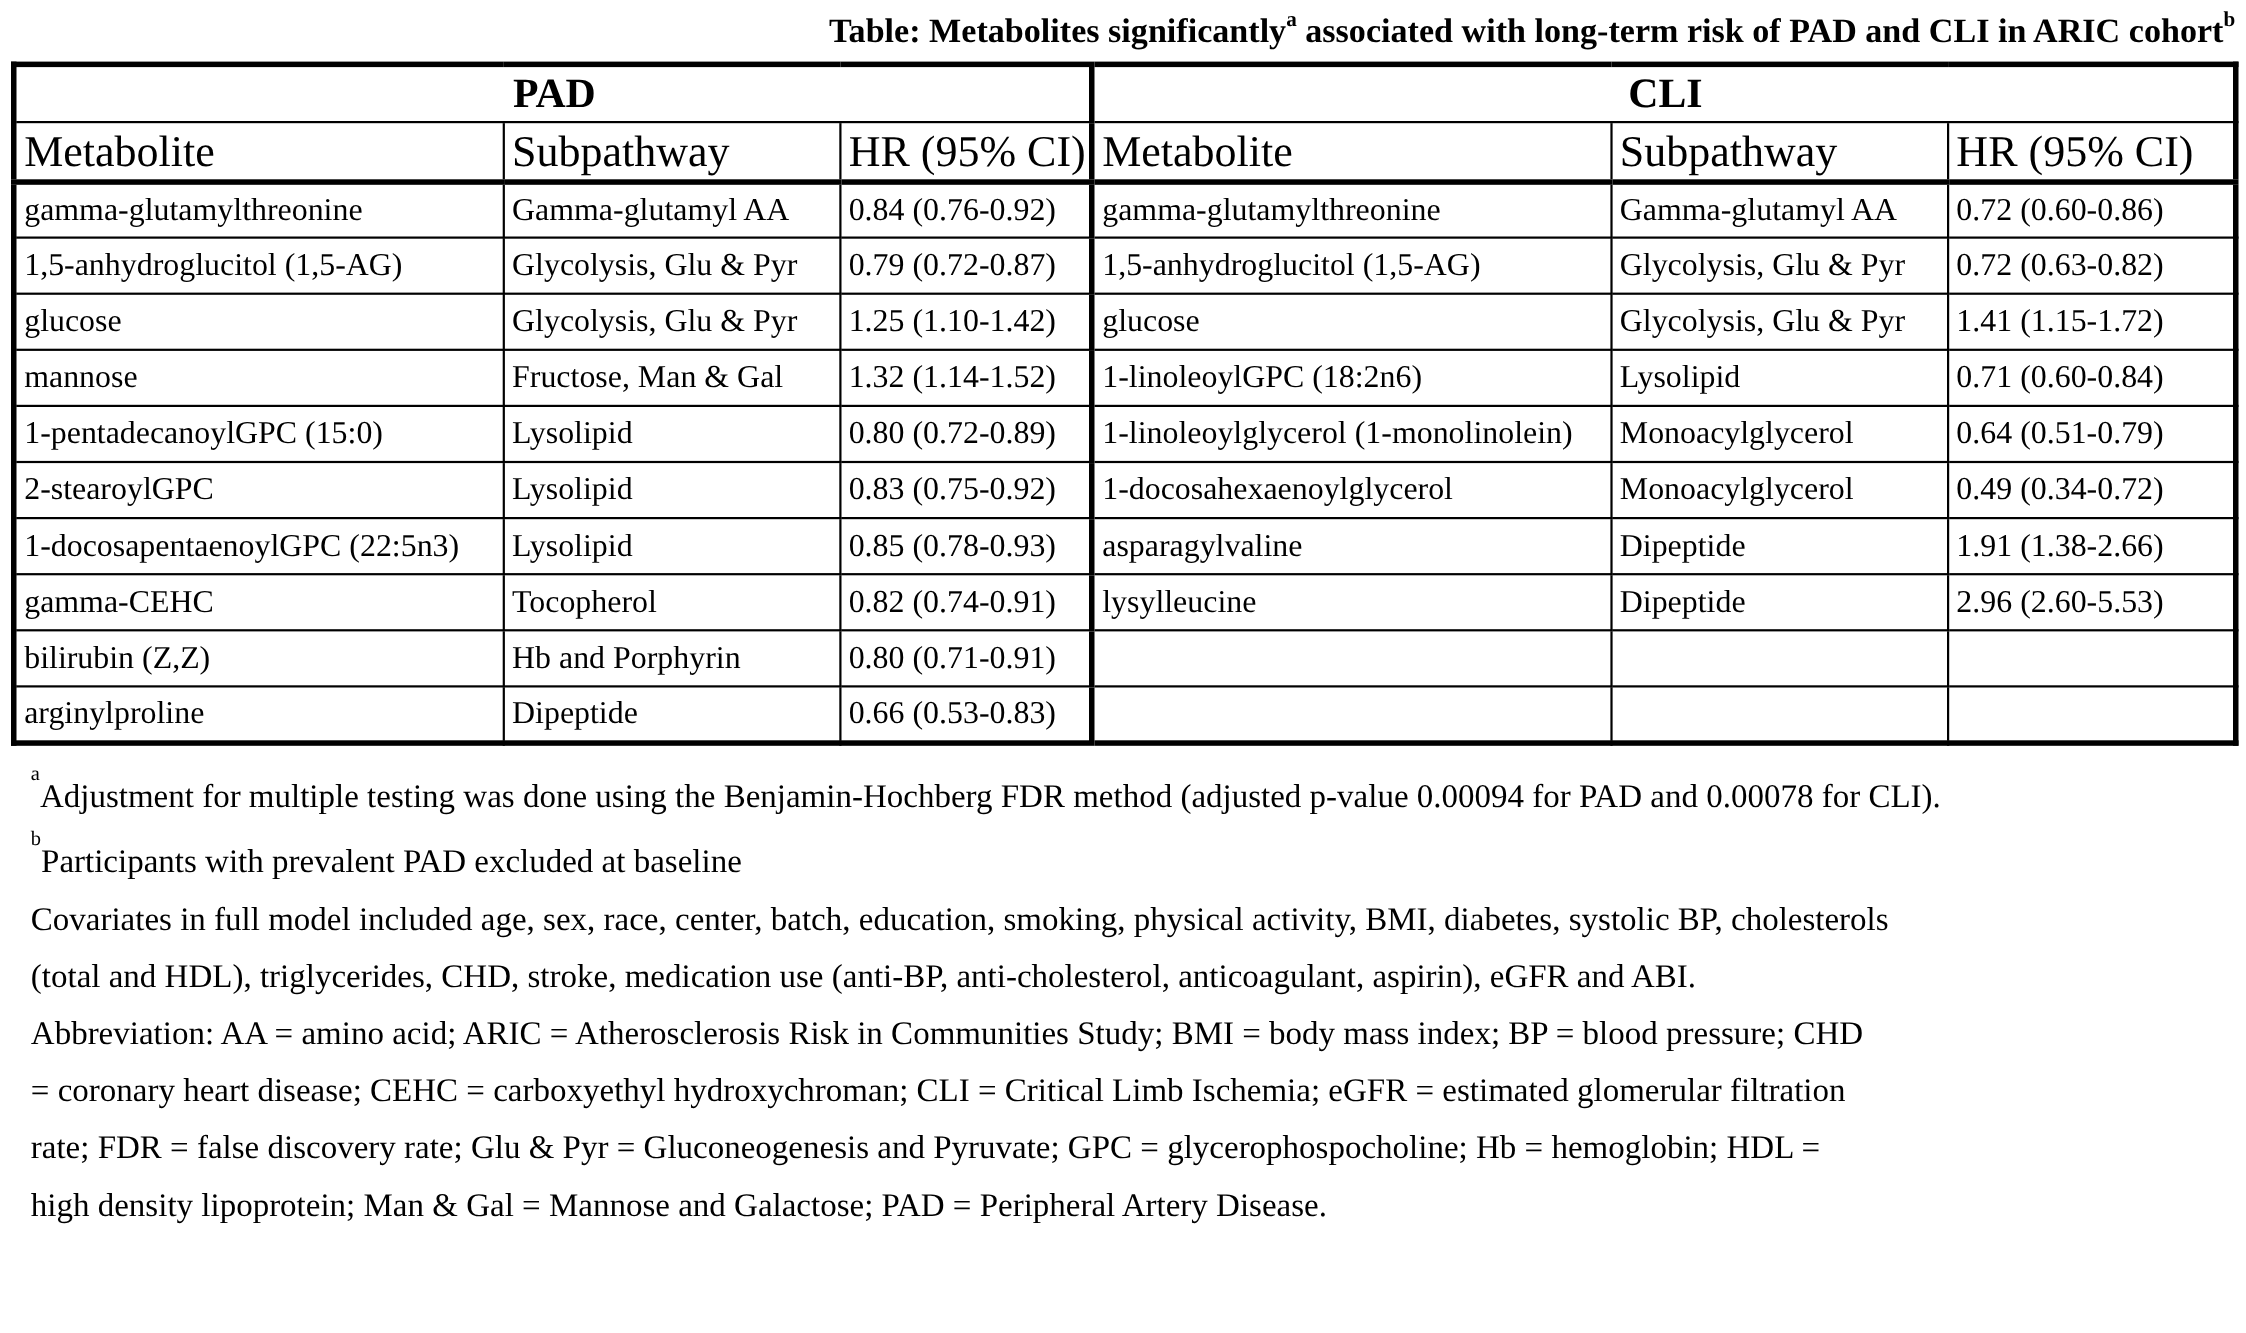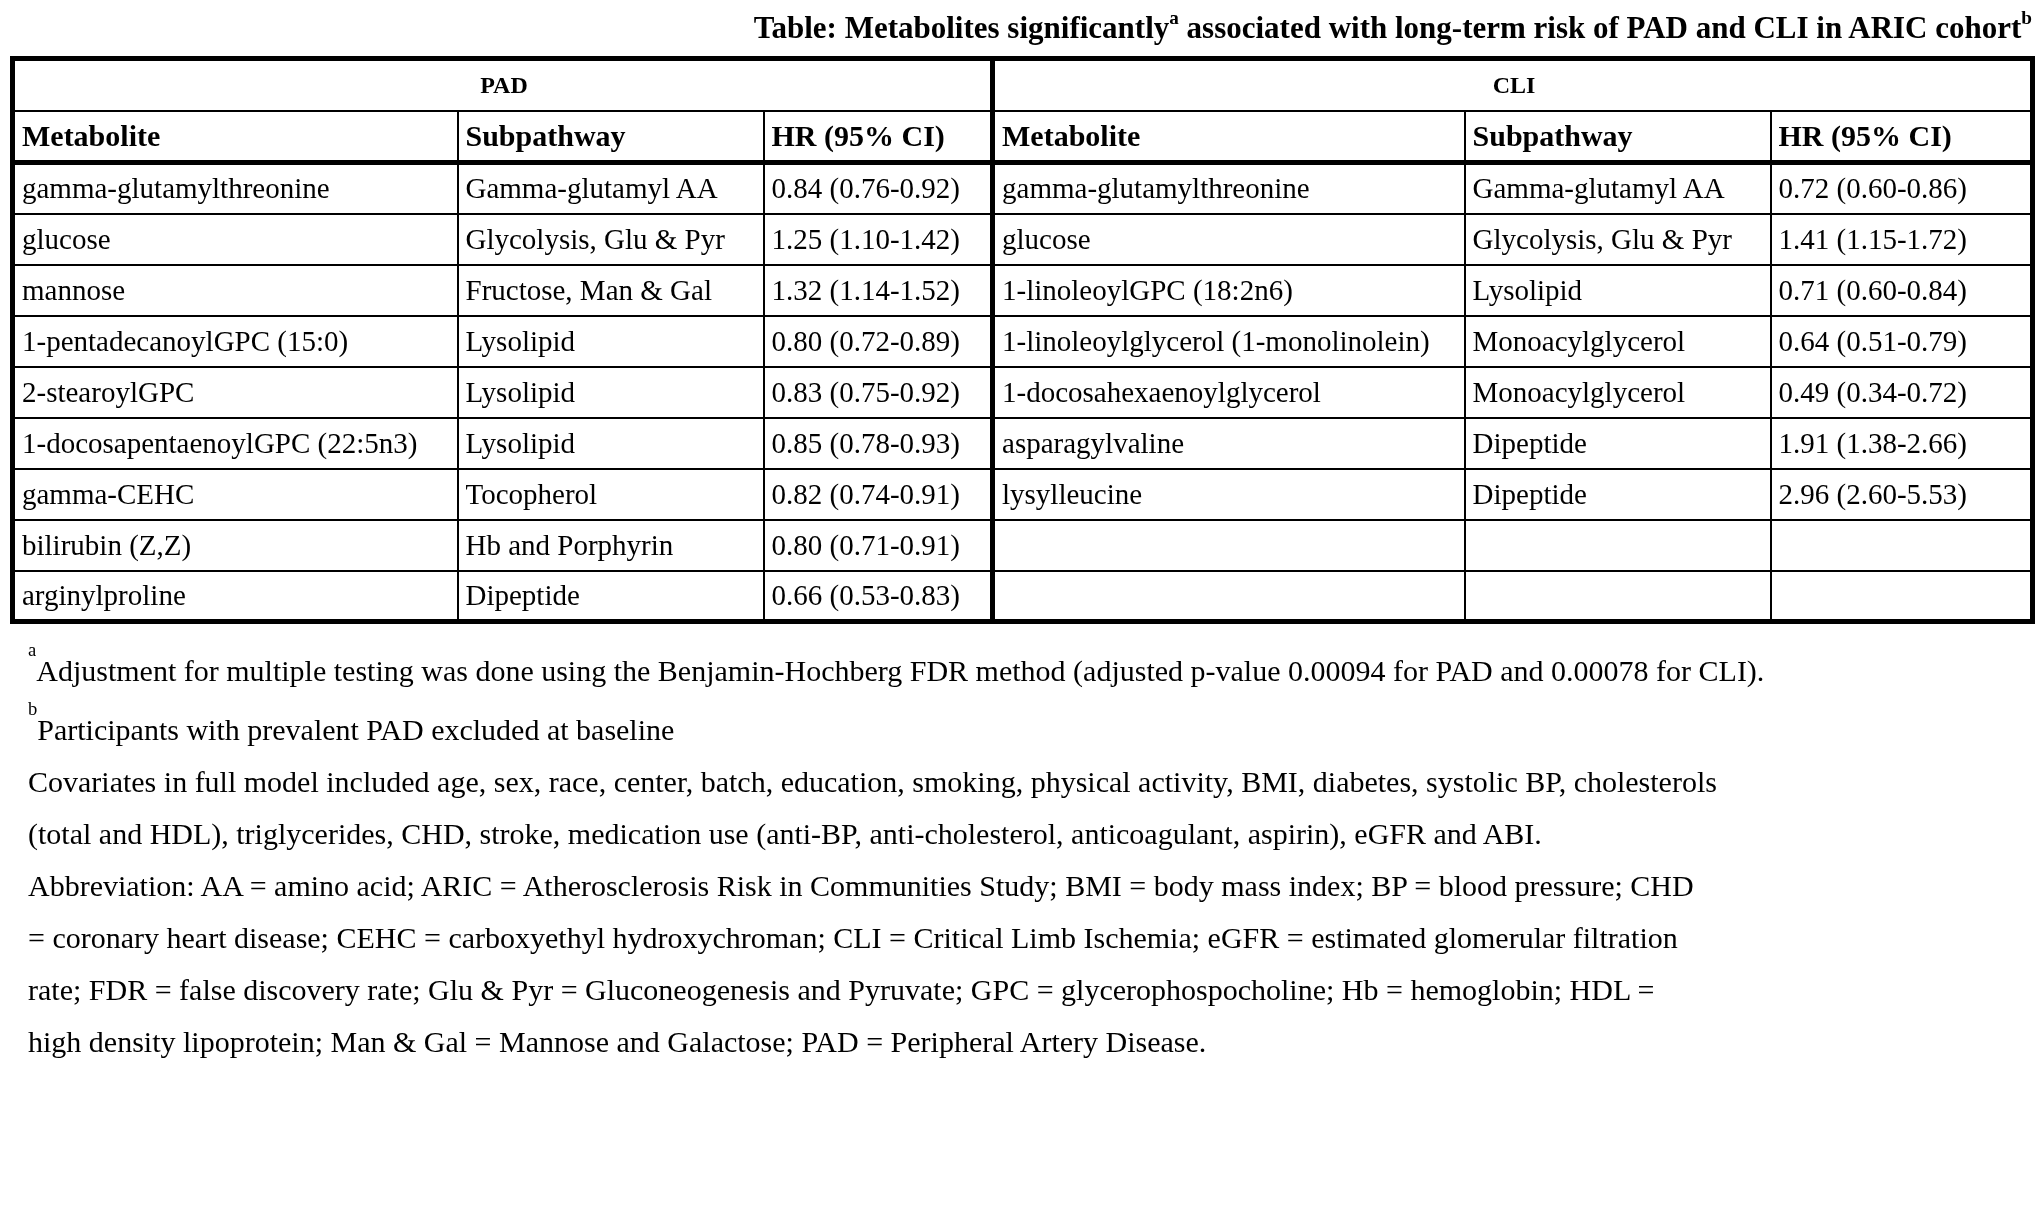--- a/index.html
+++ b/index.html
@@ -38,26 +38,26 @@
     padding: 2px 4px 2px 7px;
     white-space: nowrap;
     overflow: hidden;
     text-align: left;
     font-size: 29px;
     font-weight: normal;
   }
   table.metab th.group {
     text-align: center;
     font-weight: bold;
-    font-size: 24px;
+    font-size: 38px;
     height: 52px;
   }
   table.metab th.colhead {
-    font-weight: bold;
-    font-size: 30px;
+    font-weight: normal;
+    font-size: 40px;
     height: 52px;
     border-bottom: 5px solid #000;
   }
   table.metab td { height: 51px; }
   .cli-start { border-left: 5px solid #000 !important; }
 
   .footnotes {
     margin: 14px 0 0 18px;
     font-size: 30px;
   }
@@ -103,20 +103,28 @@
     </tr>
     <tr>
       <td>gamma-glutamylthreonine</td>
       <td>Gamma-glutamyl AA</td>
       <td>0.84 (0.76-0.92)</td>
       <td class="cli-start">gamma-glutamylthreonine</td>
       <td>Gamma-glutamyl AA</td>
       <td>0.72 (0.60-0.86)</td>
     </tr>
     <tr>
+      <td>1,5-anhydroglucitol (1,5-AG)</td>
+      <td>Glycolysis, Glu &amp; Pyr</td>
+      <td>0.79 (0.72-0.87)</td>
+      <td class="cli-start">1,5-anhydroglucitol (1,5-AG)</td>
+      <td>Glycolysis, Glu &amp; Pyr</td>
+      <td>0.72 (0.63-0.82)</td>
+    </tr>
+    <tr>
       <td>glucose</td>
       <td>Glycolysis, Glu &amp; Pyr</td>
       <td>1.25 (1.10-1.42)</td>
       <td class="cli-start">glucose</td>
       <td>Glycolysis, Glu &amp; Pyr</td>
       <td>1.41 (1.15-1.72)</td>
     </tr>
     <tr>
       <td>mannose</td>
       <td>Fructose, Man &amp; Gal</td>

